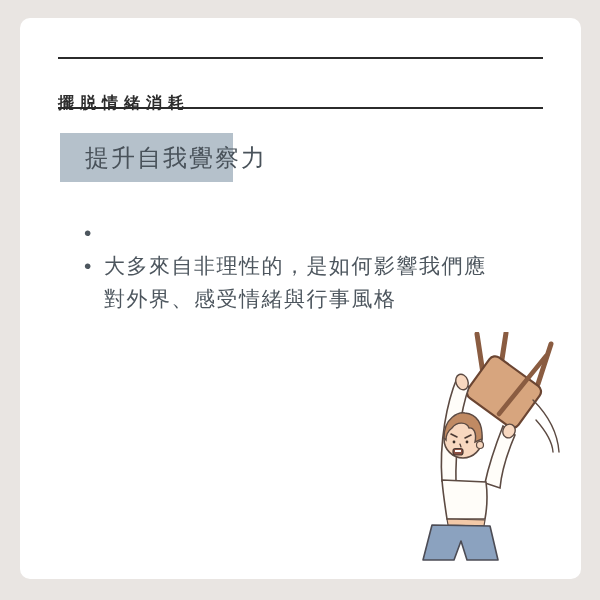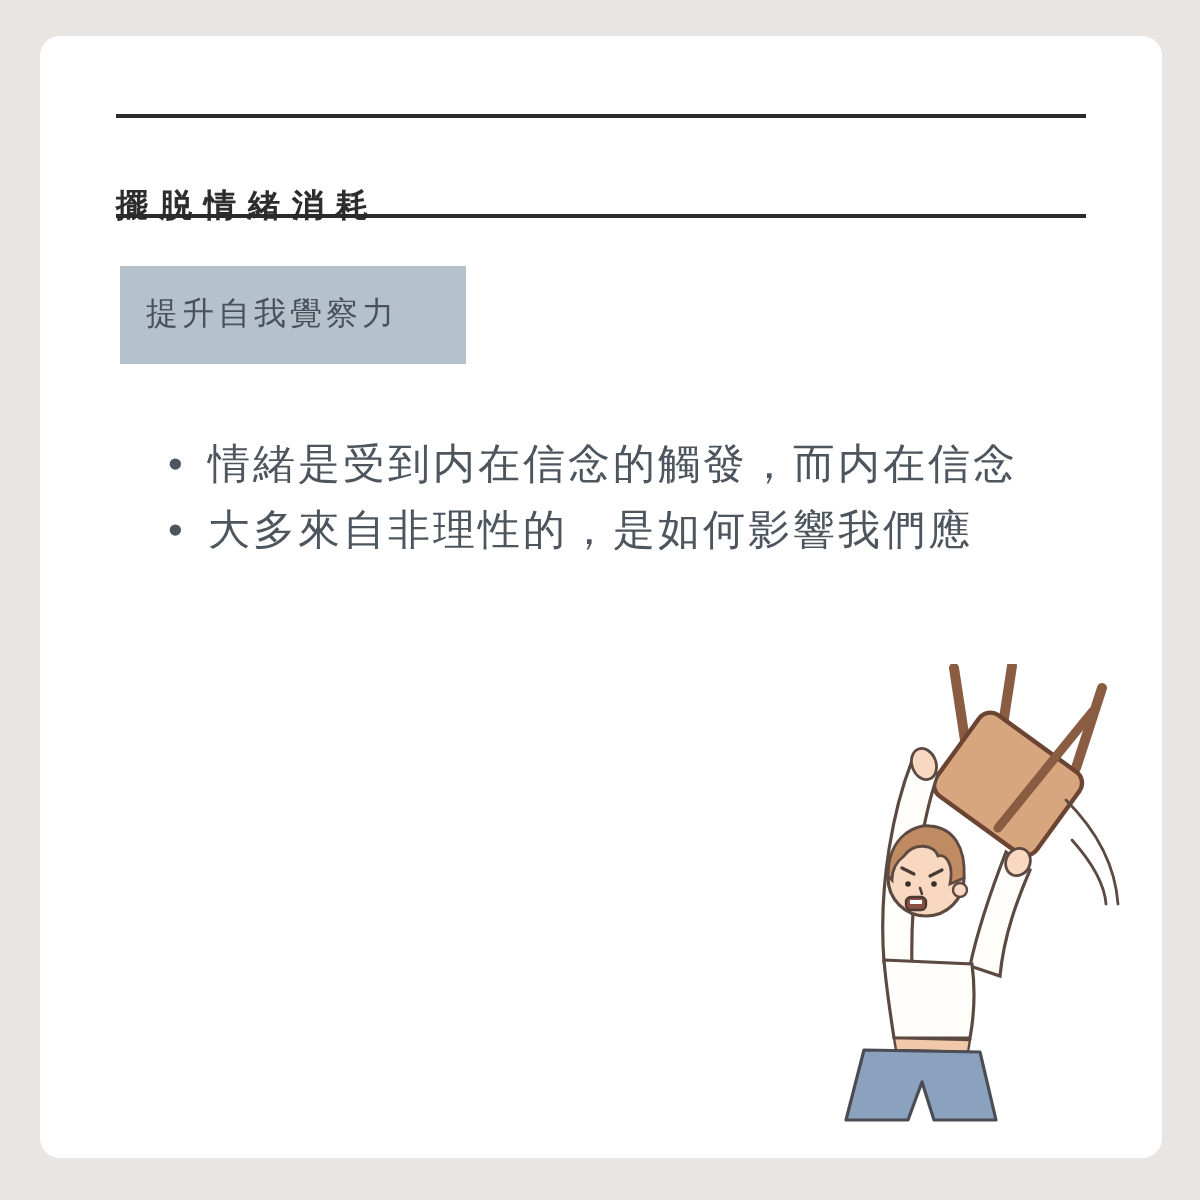--- a/index.html
+++ b/index.html
@@ -22,21 +22,21 @@
     font-size:16px;font-weight:bold;color:#2d2d2d;letter-spacing:6px;
     white-space:nowrap;
     margin-top:24px;
   }
   .heading-box{
     position:absolute;left:40px;top:115px;width:160px;height:49px;
     background:#b5c1cb;display:flex;align-items:center;
     padding-left:13px;
   }
   .heading-box .heading-text{
-    font-size:16px;color:#49525a;letter-spacing:2px;white-space:nowrap;
+    font-size:24px;color:#49525a;letter-spacing:2px;white-space:nowrap;margin-left:12px;
   }
   .bullets{
     position:absolute;left:64px;top:198px;width:470px;
     color:#4d565e;font-size:21px;letter-spacing:1.5px;
   }
   .bullet{display:flex;}
   .bullet .dot{
     width:20px;flex:0 0 20px;line-height:33px;font-size:21px;
   }
   .bullet .lines div{line-height:33px;white-space:nowrap;}
@@ -54,27 +54,27 @@
   <div class="rule bottom"></div>
 
   <div class="heading-box">
     <span class="heading-text">提升自我覺察力</span>
   </div>
 
   <div class="bullets">
     <div class="bullet">
       <span class="dot">•</span>
       <div class="lines">
-        <div>情緒是受到内在信念的觸發，而内在信念</div>
       </div>
     </div>
     <div class="bullet">
       <span class="dot">•</span>
       <div class="lines">
         <div>大多來自非理性的，是如何影響我們應</div>
+        <div>對外界、感受情緒與行事風格</div>
       </div>
     </div>
   </div>
 
   <svg class="illus" viewBox="0 0 185 229" role="img">
 
     <g>
       <line x1="72" y1="2" x2="79" y2="48" stroke="#8a5c41" stroke-width="5" stroke-linecap="round"></line>
       <line x1="101" y1="1" x2="95" y2="40" stroke="#8a5c41" stroke-width="5" stroke-linecap="round"></line>
       <line x1="146" y1="12" x2="133" y2="52" stroke="#8a5c41" stroke-width="5" stroke-linecap="round"></line>

